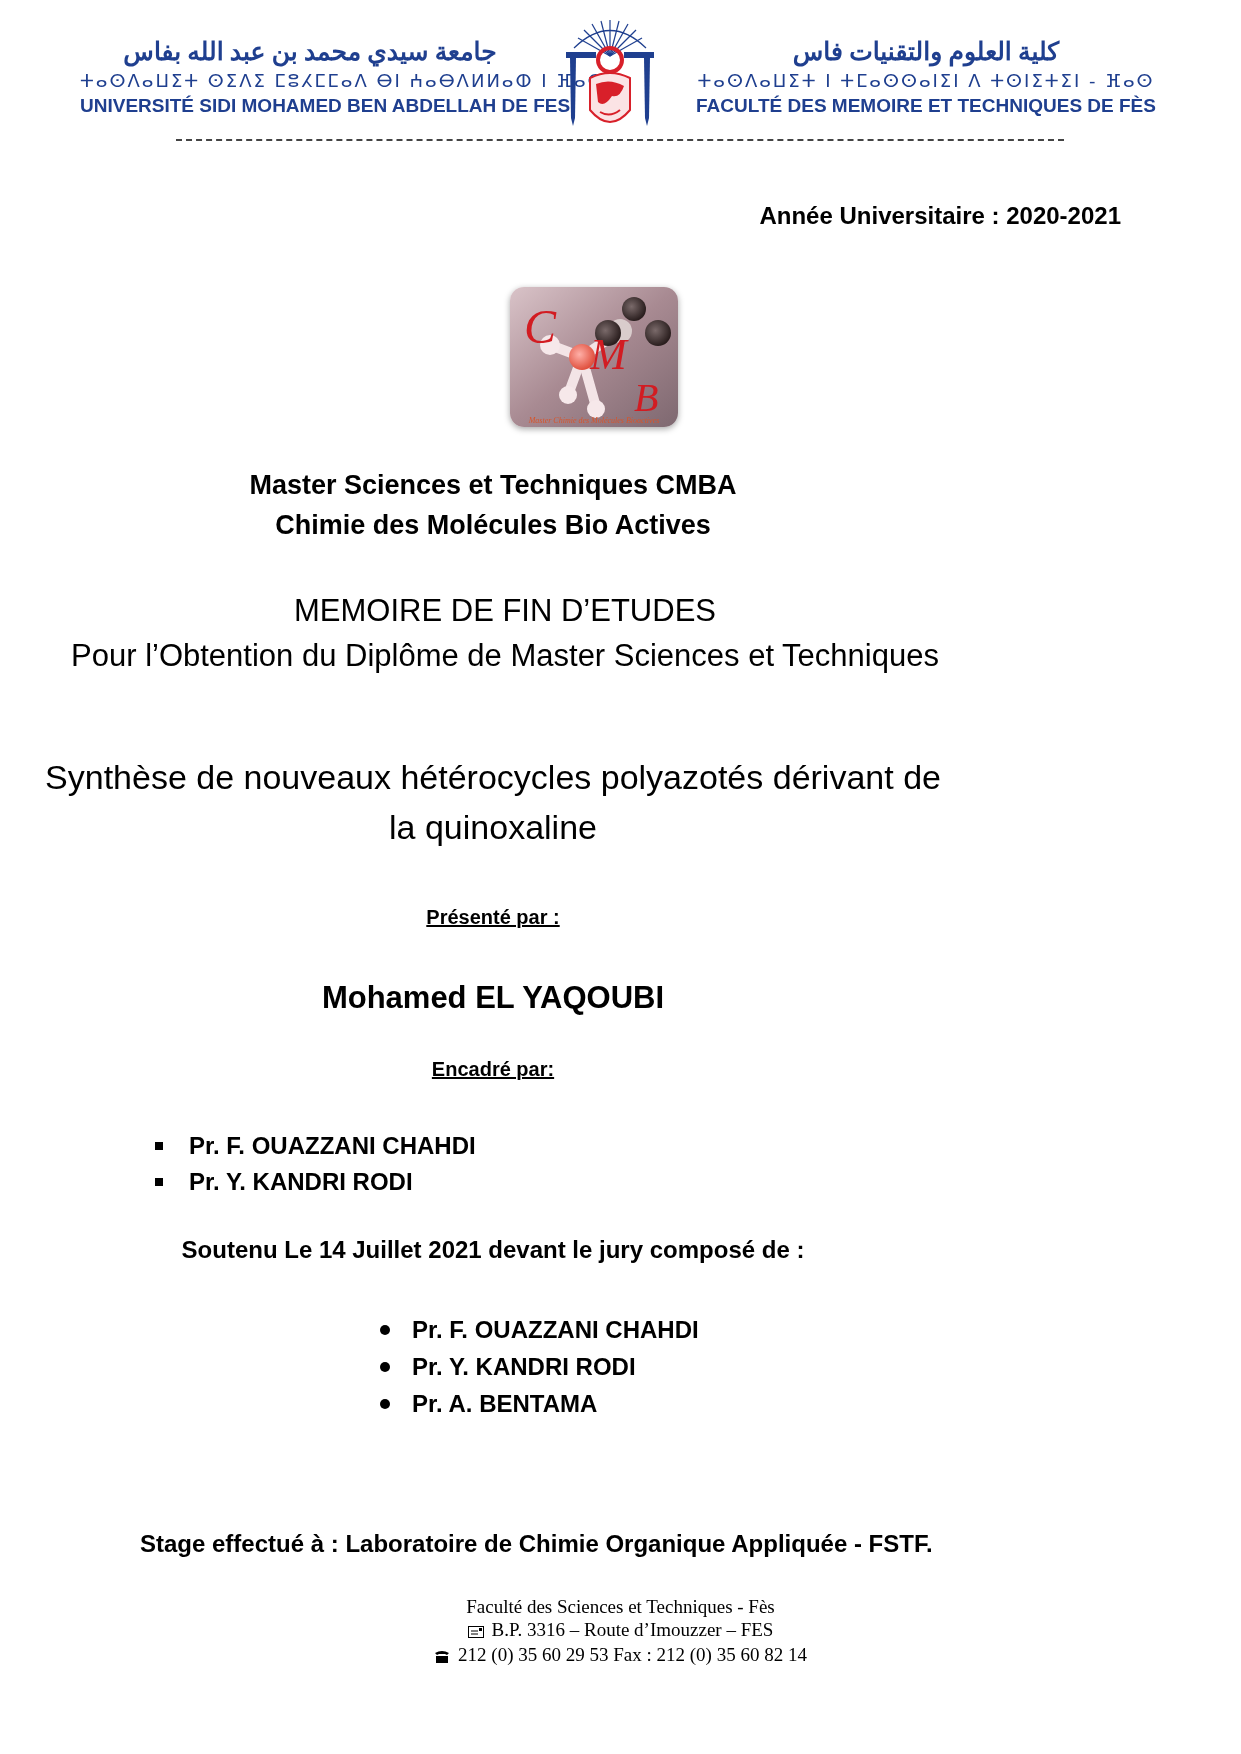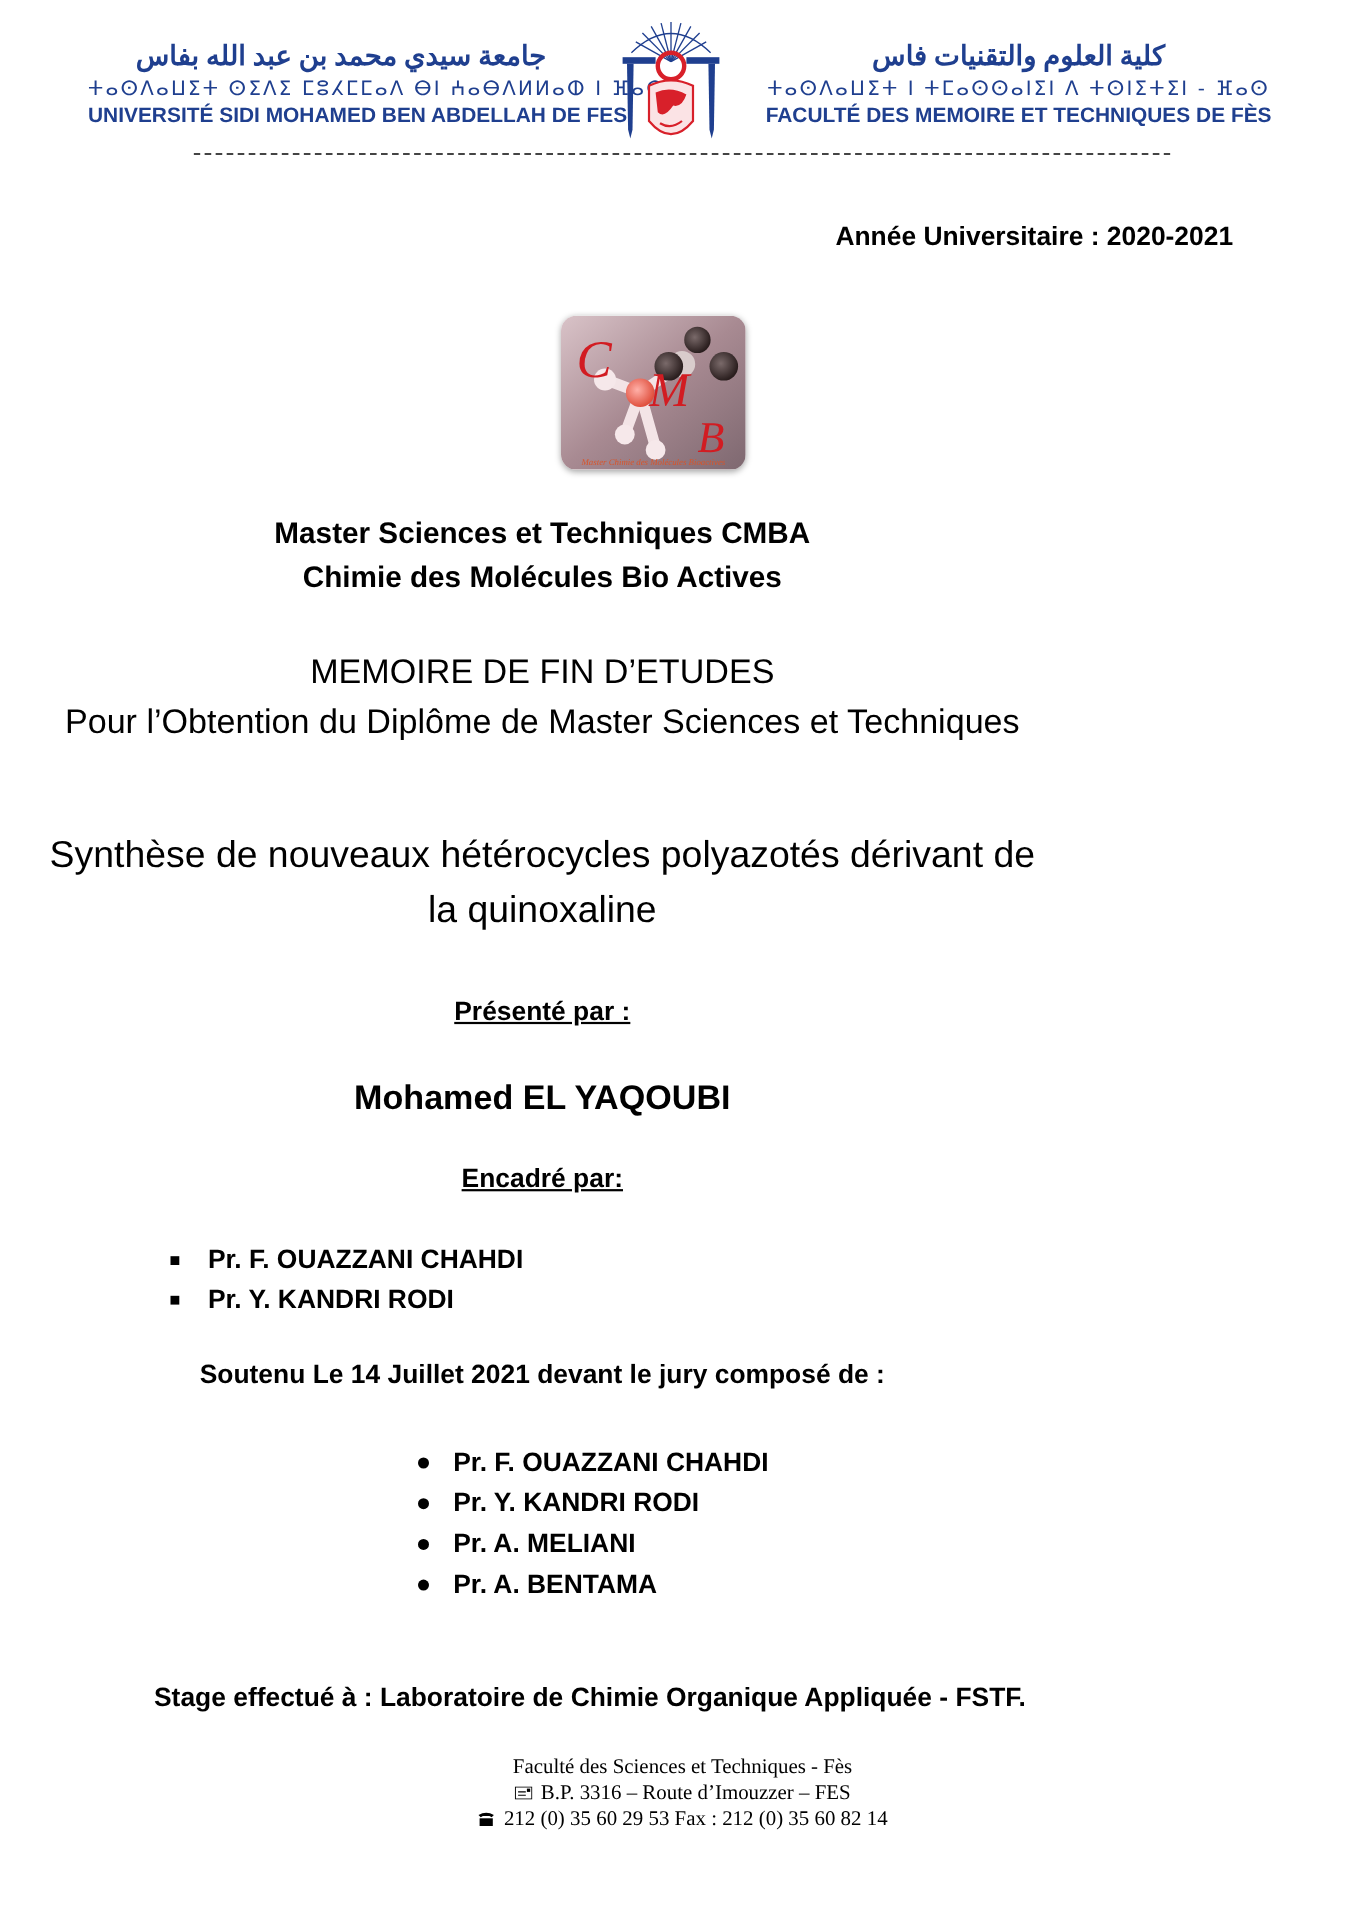--- a/index.html
+++ b/index.html
@@ -12,21 +12,21 @@
   .fr-uni { font-family: "Liberation Sans", sans-serif; font-weight: bold; font-size: 19px; line-height: 24px; color: #1f3f8f; white-space: nowrap; }
   .crest { left: 560px; top: 18px; width: 100px; height: 118px; }
   .dash { left: 176px; top: 134px; width: 888px; height: 12px; overflow: hidden; font-family: "Liberation Sans", sans-serif; font-size: 14px; line-height: 12px; color: #333; white-space: nowrap; letter-spacing: 0px; }
   .dashline { border-top: 2px dashed #444; position: absolute; left: 0; right: 0; top: 5px; }
   .year { right: 120px; top: 202px; font-weight: bold; font-size: 24px; }
   .logo-box { left: 510px; top: 287px; width: 168px; height: 140px; border-radius: 14px; overflow: hidden; box-shadow: 0 2px 6px rgba(0,0,0,0.35); }
   .center { left: 0; width: 986px; text-align: center; }
   .b24 { font-weight: bold; font-size: 27px; line-height: 40px; }
   .n28 { font-size: 31px; line-height: 45px; }
   .title { font-weight: normal; font-size: 34px; line-height: 50px; }
-  .u { text-decoration: underline; font-weight: bold; font-size: 24px; text-align: center; }
+  .u { text-decoration: underline; font-weight: bold; font-size: 20px; text-align: center; }
   .name { font-weight: bold; font-size: 31px; }
   .enc-list { left: 155px; top: 1128px; font-weight: bold; font-size: 24px; line-height: 36px; }
   .enc-list .li { display: flex; align-items: center; }
   .sq { display: inline-block; width: 8px; height: 8px; background: #000; margin-right: 26px; }
   .jury { left: 380px; top: 1311px; font-weight: bold; font-size: 24px; line-height: 37px; }
   .jury .li { display: flex; align-items: center; }
   .dot { display: inline-block; width: 10px; height: 10px; border-radius: 50%; background: #000; margin-right: 22px; }
   .stage { left: 118px; top: 1530px; font-weight: bold; font-size: 24px; margin-left: 22px; }
   .footer { left: 0; width: 1241px; top: 1595px; text-align: center; font-family: Liberation Serif, serif; font-size: 19px; line-height: 23px; }
   .ico { display: inline-block; vertical-align: middle; margin-right: 8px; }
@@ -118,21 +118,21 @@
     <text x="124" y="124" font-family="Liberation Serif, serif" font-style="italic" font-size="40" fill="#d21c22">B</text>
     <text x="84" y="136" text-anchor="middle" font-family="Liberation Serif, serif" font-style="italic" font-size="8" fill="#d8542a">Master Chimie des Molécules Bioactives</text>
   </svg>
 </div>
 
 <div class="abs center b24" style="top:465px;">
   <div>Master Sciences et Techniques CMBA</div>
   <div>Chimie des Molécules Bio Actives</div>
 </div>
 
-<div class="abs center n28" style="top:588px;">
+<div class="abs center n28" style="top:588px;padding-left:12px;">
   <div>MEMOIRE DE FIN D’ETUDES</div>
   <div>Pour l’Obtention du Diplôme de Master Sciences et Techniques</div>
 </div>
 
 <div class="abs center title" style="top:752px;">
   <div>Synthèse de nouveaux hétérocycles polyazotés dérivant de</div>
   <div>la quinoxaline</div>
 </div>
 
 <div class="abs center u" style="top:906px;">Présenté par :</div>
@@ -155,24 +155,20 @@
   <div class="li">
     <span class="dot"></span>
     <span>Pr. F. OUAZZANI CHAHDI</span>
   </div>
   <div class="li">
     <span class="dot"></span>
     <span>Pr. Y. KANDRI RODI</span>
   </div>
   <div class="li">
     <span class="dot"></span>
-    <span>Pr. A. MELIANI</span>
-  </div>
-  <div class="li">
-    <span class="dot"></span>
     <span>Pr. A. BENTAMA</span>
   </div>
 </div>
 
 <div class="abs stage">Stage effectué à : Laboratoire de Chimie Organique Appliquée - FSTF.</div>
 
 <div class="abs footer">
   <div>Faculté des Sciences et Techniques -  Fès</div>
   <div>
     <span class="ico">

